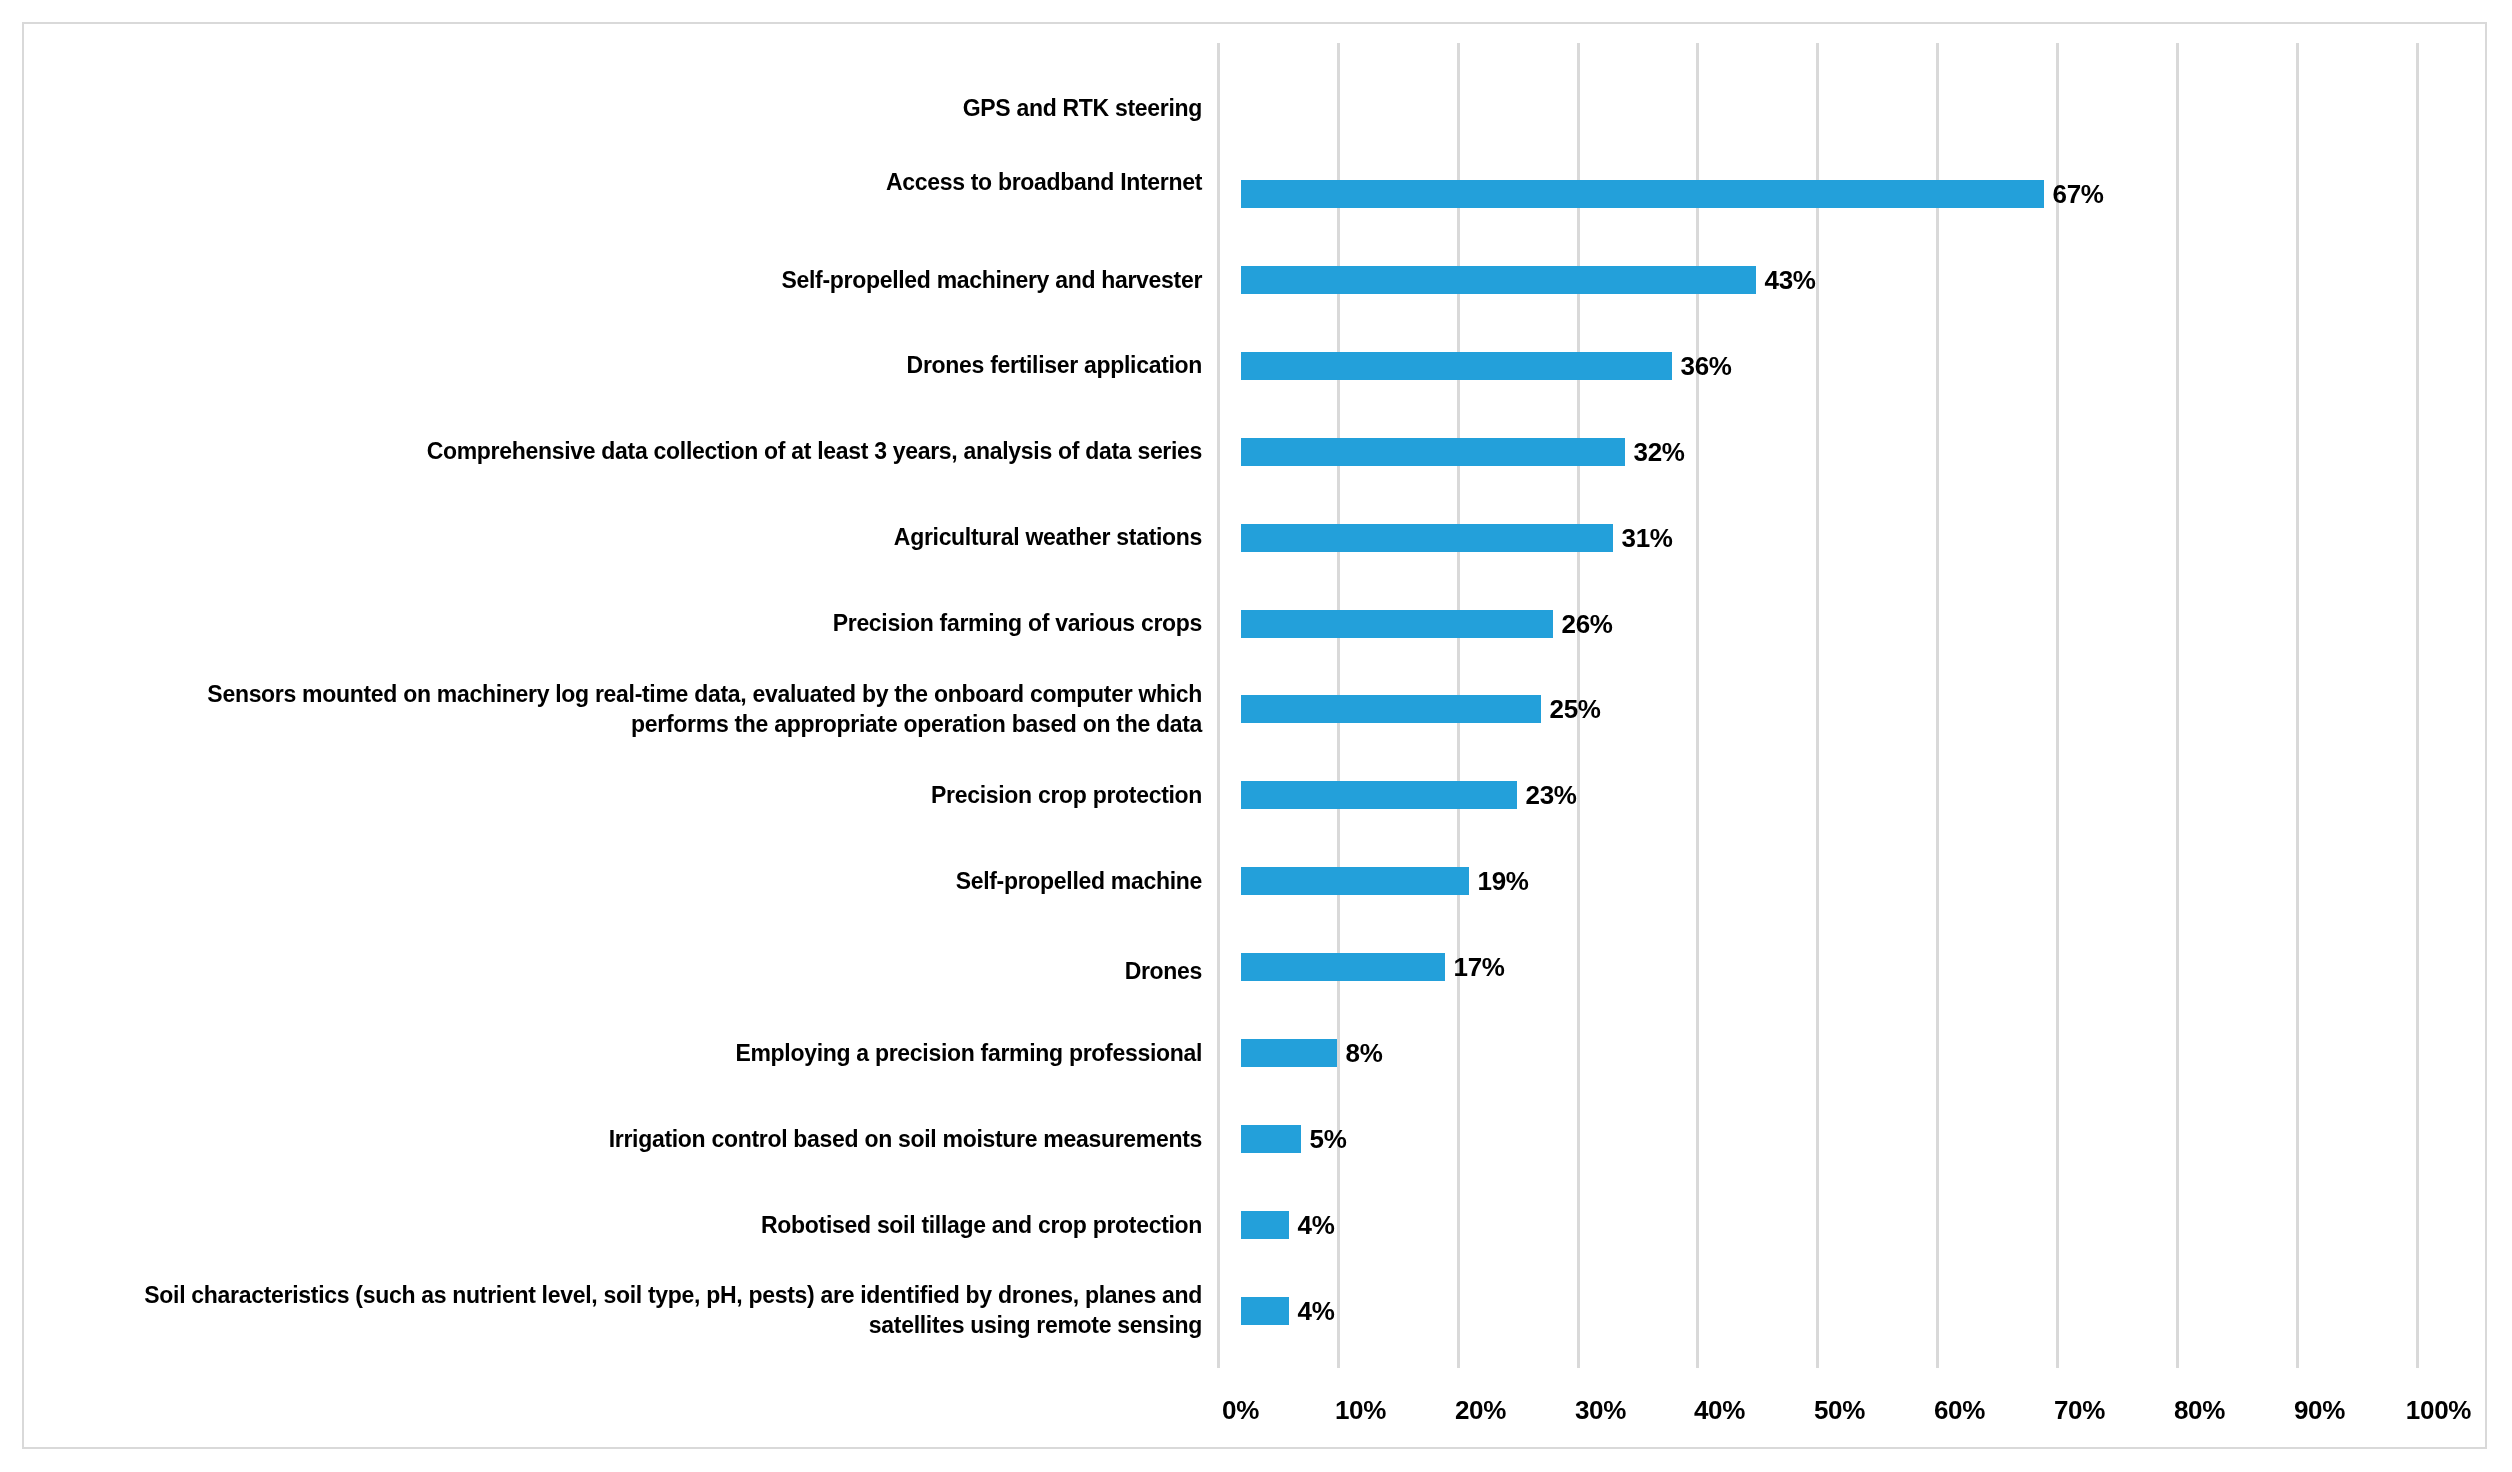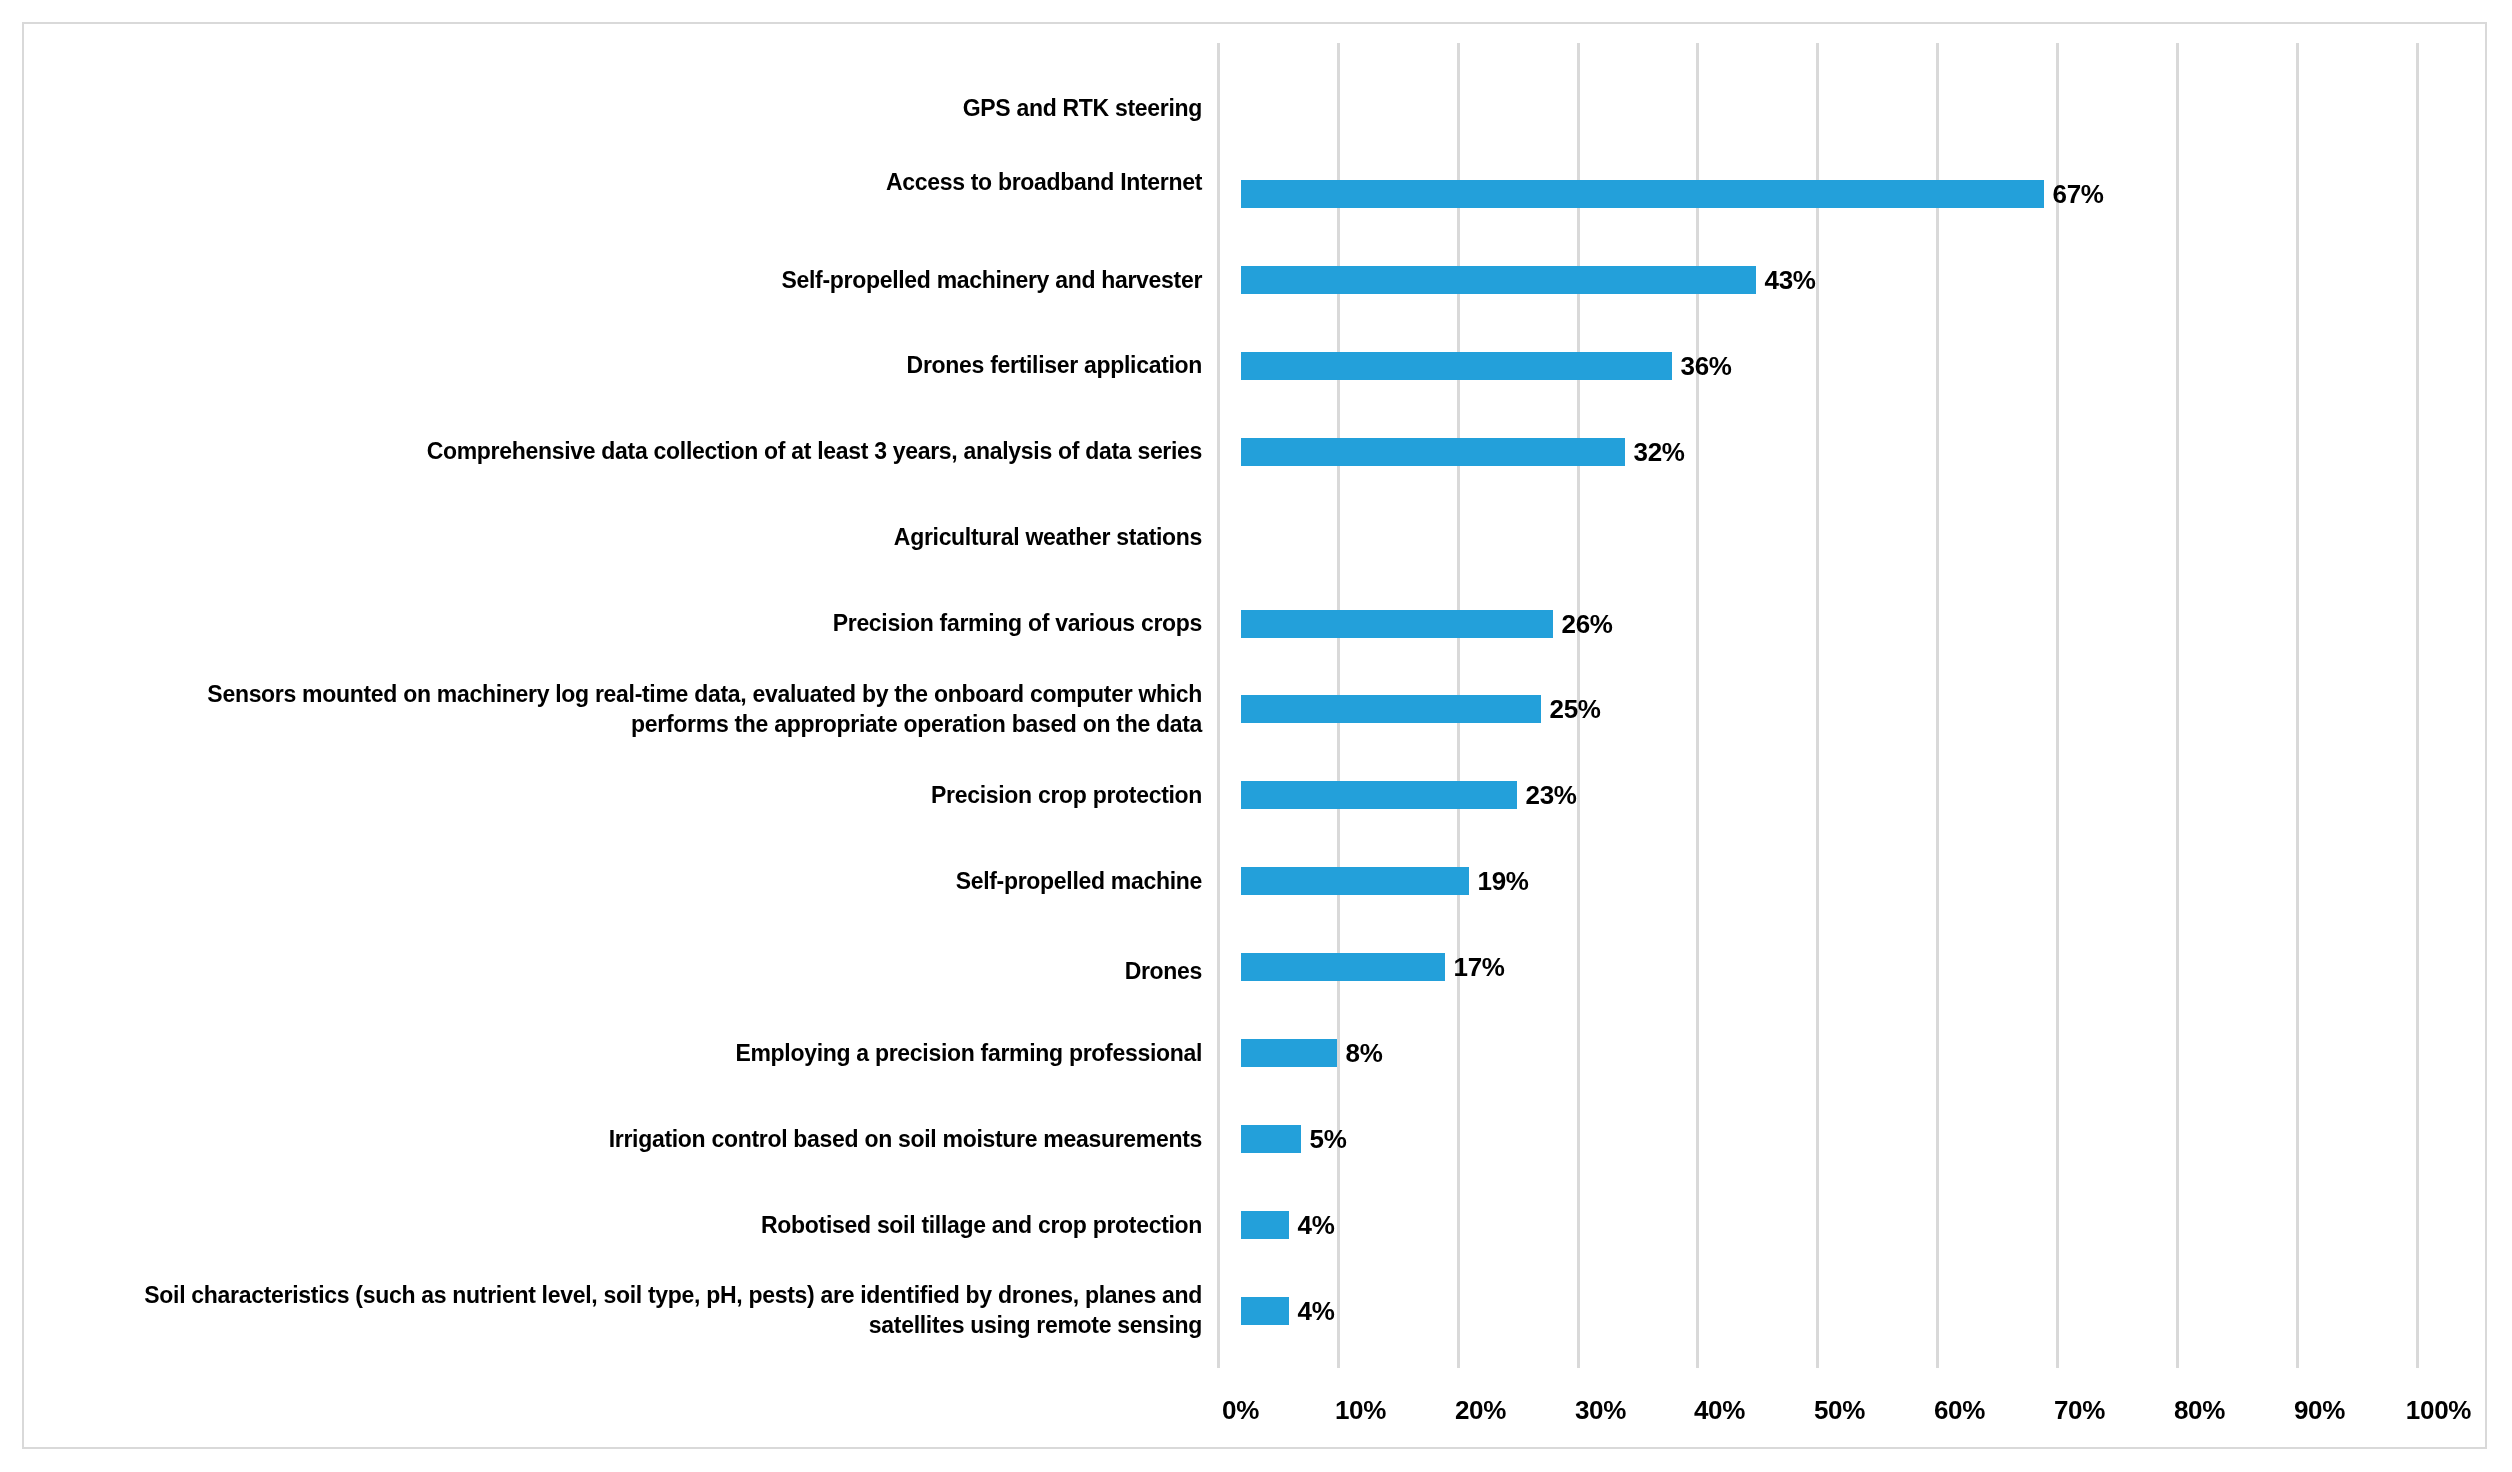--- a/index.html
+++ b/index.html
@@ -150,20 +150,24 @@
           <div class="bar-value" style="left: 524px;">43%</div>
         </div>
         <div class="row" style="top: 258px;">
           <div class="bar" style="width: 431px; background: rgb(35, 160, 218);"></div>
           <div class="bar-value" style="left: 440px;">36%</div>
         </div>
         <div class="row" style="top: 344px;">
           <div class="bar" style="width: 384px; background: rgb(35, 160, 218);"></div>
           <div class="bar-value" style="left: 393px;">32%</div>
         </div>
+        <div class="row" style="top: 430px;">
+          <div class="bar" style="width: 372px; background: rgb(35, 160, 218);"></div>
+          <div class="bar-value" style="left: 381px;">31%</div>
+        </div>
         <div class="row" style="top: 516px;">
           <div class="bar" style="width: 312px; background: rgb(35, 160, 218);"></div>
           <div class="bar-value" style="left: 321px;">26%</div>
         </div>
         <div class="row" style="top: 601px;">
           <div class="bar" style="width: 300px; background: rgb(35, 160, 218);"></div>
           <div class="bar-value" style="left: 309px;">25%</div>
         </div>
         <div class="row" style="top: 687px;">
           <div class="bar" style="width: 276px; background: rgb(35, 160, 218);"></div>

